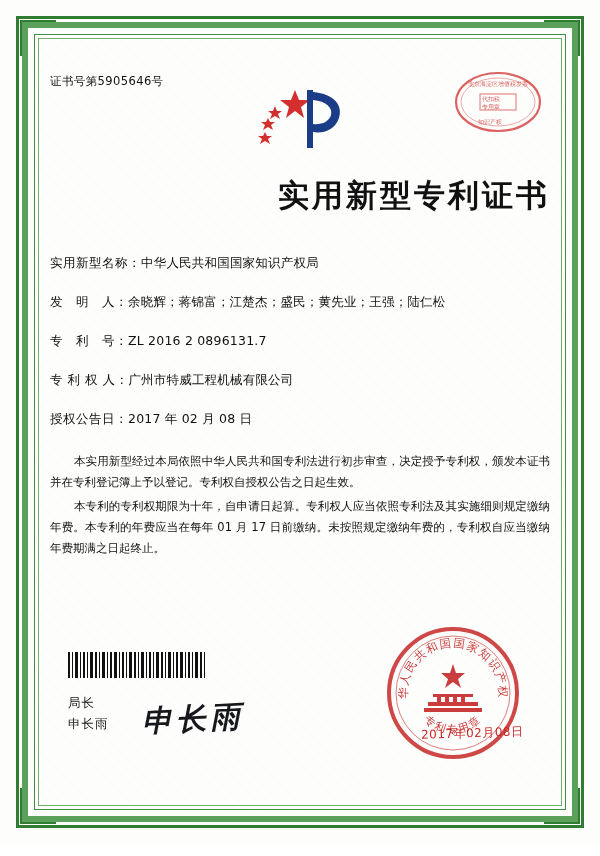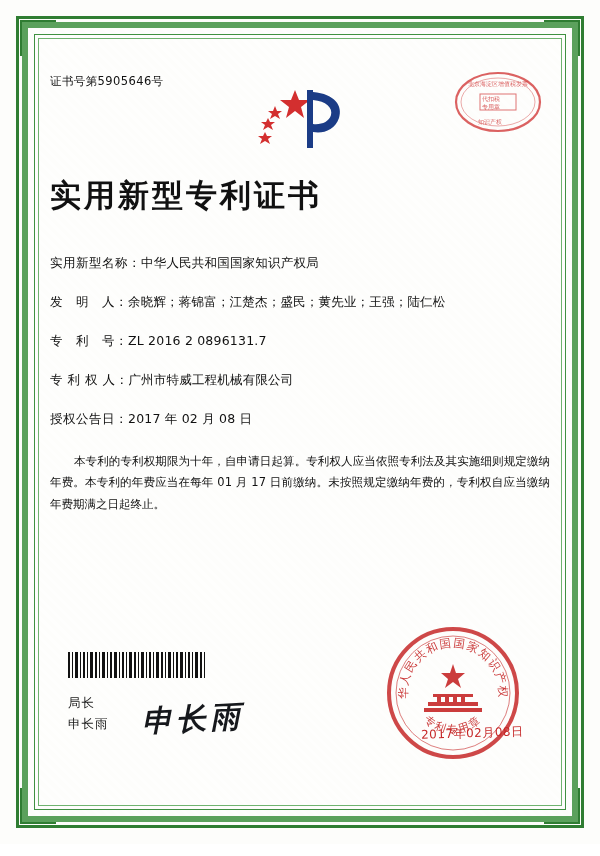--- a/index.html
+++ b/index.html
@@ -104,21 +104,21 @@
   .stamp-top {
     position: absolute;
     right: 6px;
     top: 16px;
     width: 92px;
     height: 64px;
   }
 
   .main-title {
     margin-top: 86px;
-    text-align: left;
+    text-align: right;
     font-family: "DejaVu Serif", "Liberation Serif", serif;
     font-size: 31px;
     font-weight: bold;
     letter-spacing: 3px;
     color: #111;
   }
 
   .fields {
     margin-top: 36px;
   }
@@ -263,20 +263,21 @@
       </div>
       <div class="field-row">
         <span class="field-label">专 利 权 人：</span><span class="field-value">广州市特威工程机械有限公司</span>
       </div>
       <div class="field-row">
         <span class="field-label">授权公告日：</span><span class="field-value">2017 年 02 月 08 日</span>
       </div>
     </div>
 
     <div class="paragraphs">
+      <p>本实用新型经过本局依照中华人民共和国专利法进行初步审查，决定授予专利权，颁发本证书并在专利登记簿上予以登记。专利权自授权公告之日起生效。</p>
       <p>本专利的专利权期限为十年，自申请日起算。专利权人应当依照专利法及其实施细则规定缴纳年费。本专利的年费应当在每年 01 月 17 日前缴纳。未按照规定缴纳年费的，专利权自应当缴纳年费期满之日起终止。</p>
     </div>
 
     <svg class="barcode" viewBox="0 0 140 26">
       <g fill="#111">
         <rect x="0" y="0" width="2" height="26"></rect>
           <rect x="4" y="0" width="1" height="26"></rect>
         <rect x="7" y="0" width="3" height="26"></rect>
           <rect x="12" y="0" width="1" height="26"></rect>
         <rect x="15" y="0" width="2" height="26"></rect>

